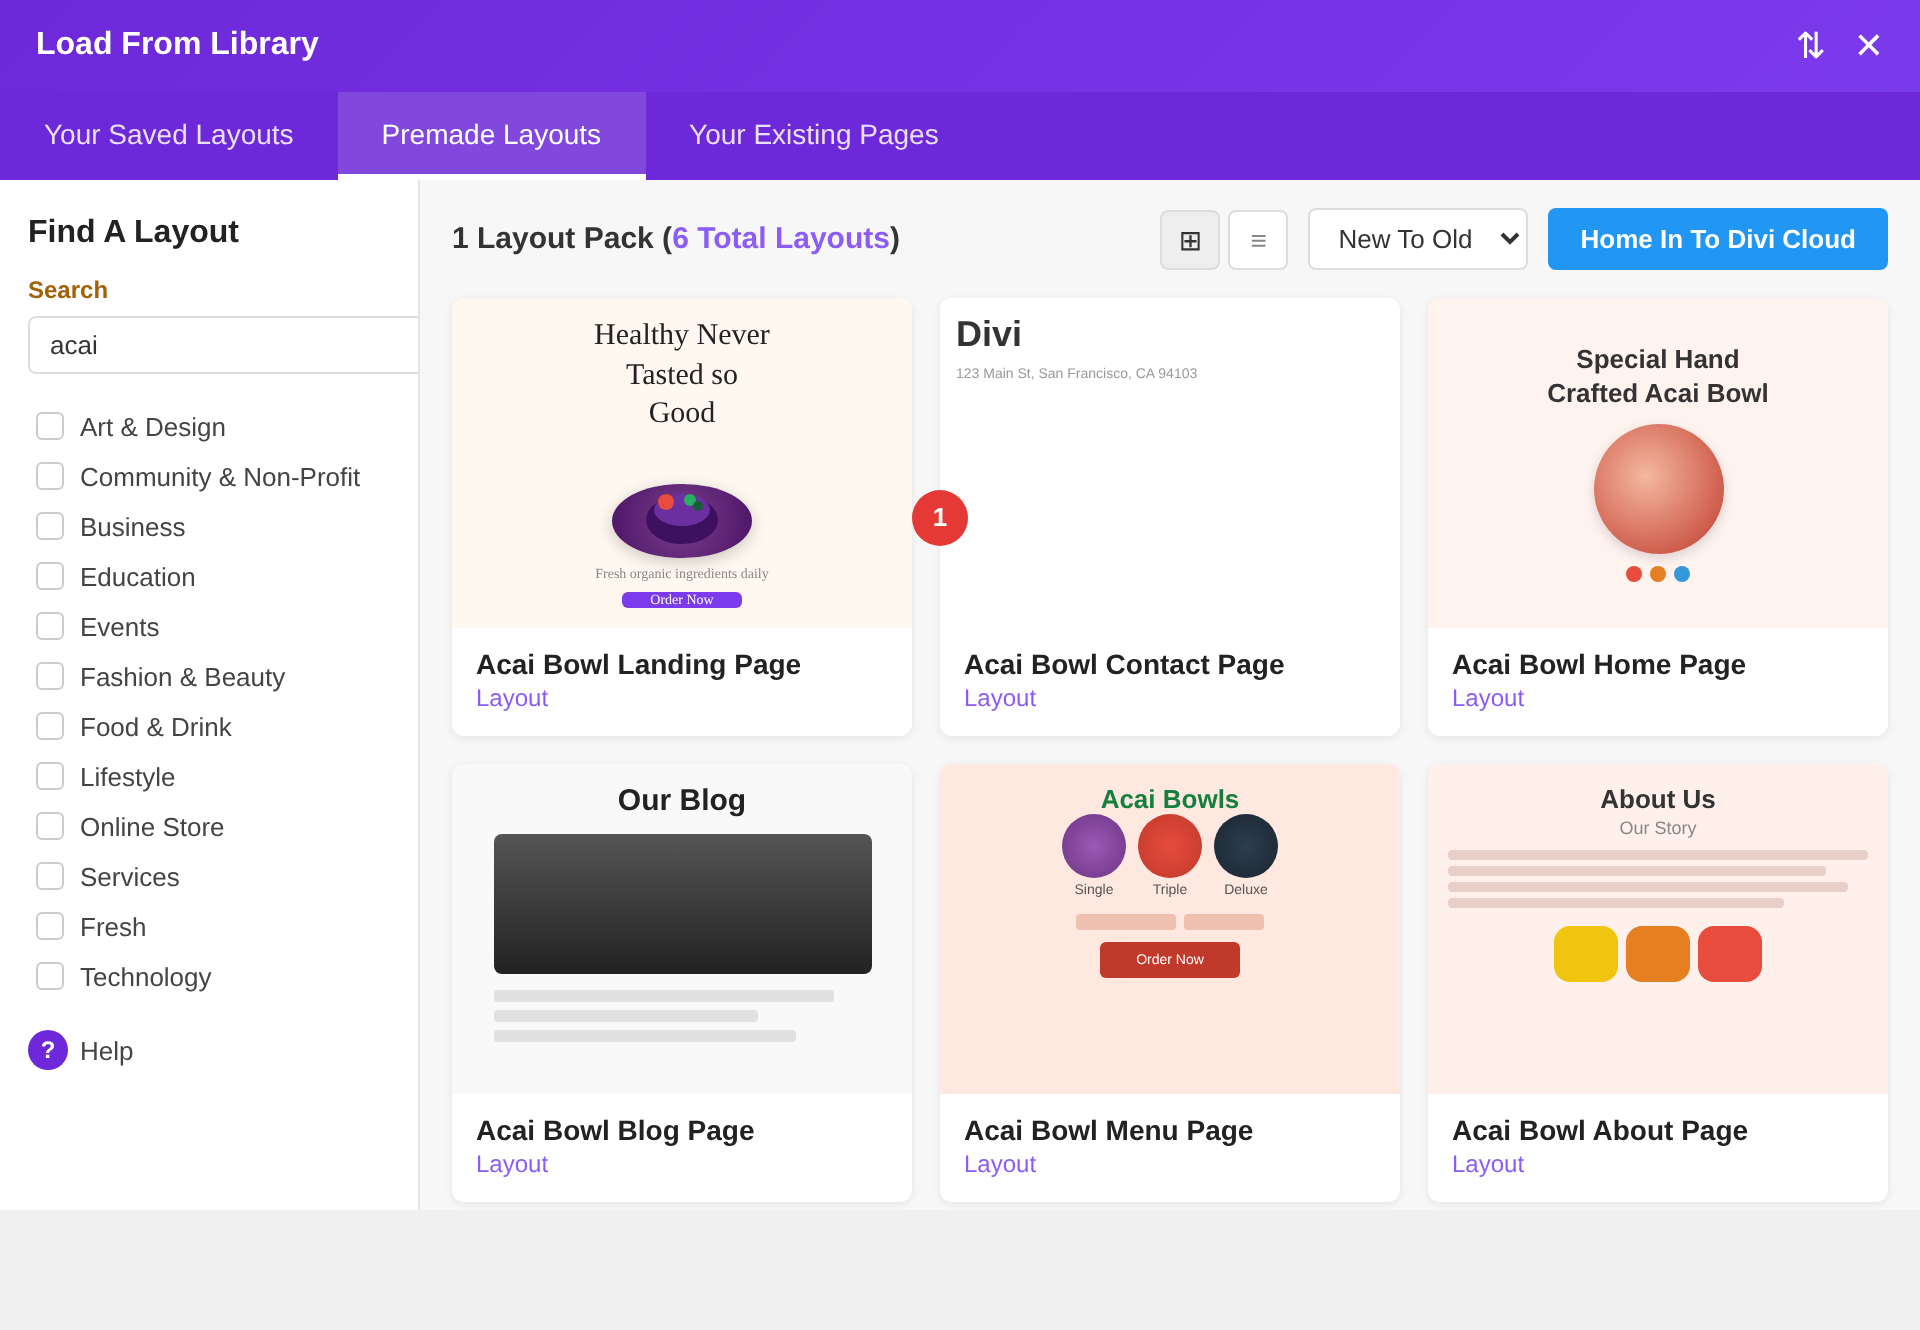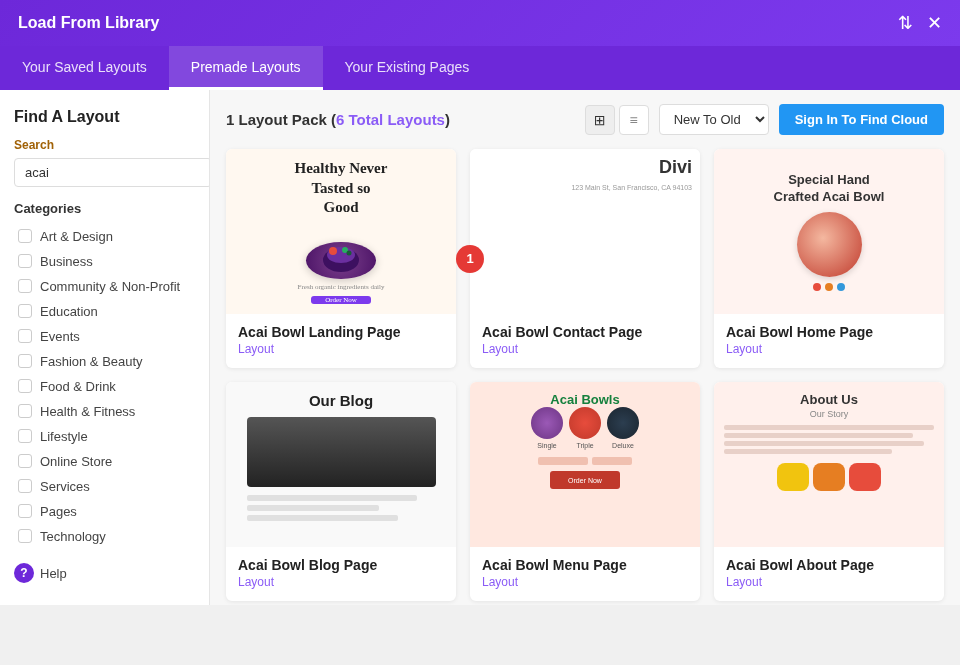--- a/index.html
+++ b/index.html
@@ -118,21 +118,21 @@
       z-index: 10;
     }
     .card-wrapper { position: relative; }
 
     
     .thumb-acai-landing {
       background: #fff8f0;
       display: flex; flex-direction: column; align-items: center; justify-content: center;
       font-family: Georgia, serif; text-align: center; padding: 10px;
     }
-    .thumb-acai-landing .thumb-title { font-size: 15px; font-weight: 700; color: #222; line-height: 1.3; margin-bottom: 24px; }
+    .thumb-acai-landing .thumb-title { font-size: 15px; font-weight: 400; color: #222; line-height: 1.3; margin-bottom: 24px; }
     .thumb-acai-landing .thumb-bowl {
       width: 70px; height: 70px; border-radius: 50%; background: radial-gradient(circle, #7b3f8c, #4a1265);
       display: flex; align-items: center; justify-content: center;
       box-shadow: 0 2px 8px rgba(0,0,0,0.2);
     }
     .thumb-acai-landing .thumb-subtitle { font-size: 9px; color: #555; margin-top: 6px; }
     .thumb-map {
       background: #e8f4e8; flex: 1; border-radius: 2px; min-height: 60px;
       position: relative; overflow: hidden;
     }
@@ -210,69 +210,64 @@
 
 <div class="main">
 
   <div class="sidebar">
     <div class="sidebar-title">Find A Layout</div>
     <div class="sidebar-label">Search</div>
     <div class="search-row">
       <input class="search-input" type="text" value="acai" style="">
 
     </div>
-    <div class="categories-title">Categories</div>
 
     <div class="category-item">
       <div class="category-checkbox"></div>
       <span class="category-label">Art &amp; Design</span>
     </div>
     <div class="category-item">
       <div class="category-checkbox"></div>
+      <span class="category-label">Community &amp; Non-Profit</span>
+    </div>
+    <div class="category-item">
+      <div class="category-checkbox"></div>
       <span class="category-label">Business</span>
     </div>
     <div class="category-item">
       <div class="category-checkbox"></div>
-      <span class="category-label">Community &amp; Non-Profit</span>
-    </div>
-    <div class="category-item">
-      <div class="category-checkbox"></div>
       <span class="category-label">Education</span>
     </div>
     <div class="category-item">
       <div class="category-checkbox"></div>
       <span class="category-label">Events</span>
     </div>
     <div class="category-item">
       <div class="category-checkbox"></div>
       <span class="category-label">Fashion &amp; Beauty</span>
     </div>
     <div class="category-item">
       <div class="category-checkbox"></div>
       <span class="category-label">Food &amp; Drink</span>
     </div>
     <div class="category-item">
       <div class="category-checkbox"></div>
-      <span class="category-label">Health &amp; Fitness</span>
-    </div>
-    <div class="category-item">
-      <div class="category-checkbox"></div>
       <span class="category-label">Lifestyle</span>
     </div>
     <div class="category-item">
       <div class="category-checkbox"></div>
       <span class="category-label">Online Store</span>
     </div>
     <div class="category-item">
       <div class="category-checkbox"></div>
       <span class="category-label">Services</span>
     </div>
     <div class="category-item">
       <div class="category-checkbox"></div>
-      <span class="category-label">Pages</span>
+      <span class="category-label">Fresh</span>
     </div>
     <div class="category-item">
       <div class="category-checkbox"></div>
       <span class="category-label">Technology</span>
     </div>
 
     <div class="help-row">
       <div class="help-icon">?</div>
       <span class="help-label">Help</span>
     </div>
@@ -289,21 +284,21 @@
         <div class="view-icons">
           <div class="view-icon active">⊞</div>
           <div class="view-icon">≡</div>
         </div>
         <select class="sort-select">
           <option>New To Old</option>
           <option>Old To New</option>
           <option>A-Z</option>
           <option>Z-A</option>
         </select>
-        <button class="signin-btn">Sign In To Find Cloud</button>
+        <button class="signin-btn">Home In To Divi Cloud</button>
       </div>
     </div>
 
     <div class="layout-grid">
 
       <div class="layout-card">
         <div class="card-thumb thumb-acai-landing">
           <div class="thumb-title">Healthy Never<br>Tasted so<br>Good</div>
           <div class="thumb-bowl">
             <svg width="40" height="30" viewBox="0 0 40 30">
@@ -321,21 +316,21 @@
         </div>
         <div class="card-info">
           <div class="card-title">Acai Bowl Landing Page</div>
           <div class="card-type">Layout</div>
         </div>
       </div>
 
       <div class="card-wrapper">
         <div class="badge">1</div>
         <div class="layout-card">
-          <div class="card-thumb" style="background:#fff; flex-direction:column; padding:8px; align-items:flex-end;">
+          <div class="card-thumb" style="background:#fff; flex-direction:column; padding:8px; align-items:flex-start;">
             <div class="divi-logo" style="font-size:18px;font-weight:700;color:#333;text-align:center;margin-bottom:6px;">Divi</div>
             <div style="font-size:7px;color:#999;text-align:center;margin-bottom:6px;">123 Main St, San Francisco, CA 94103</div>
             <div class="thumb-map" style="flex:1;background:#e8f0e8;border-radius:3px;position:relative;overflow:hidden;min-height:70px;">
               <div class="map-grid-h" style="top:25%;"></div>
               <div class="map-grid-h" style="top:50%;"></div>
               <div class="map-grid-h" style="top:75%;"></div>
               <div class="map-grid-v" style="left:25%;"></div>
               <div class="map-grid-v" style="left:50%;"></div>
               <div class="map-grid-v" style="left:75%;"></div>
               <div class="map-pin">📍</div>

